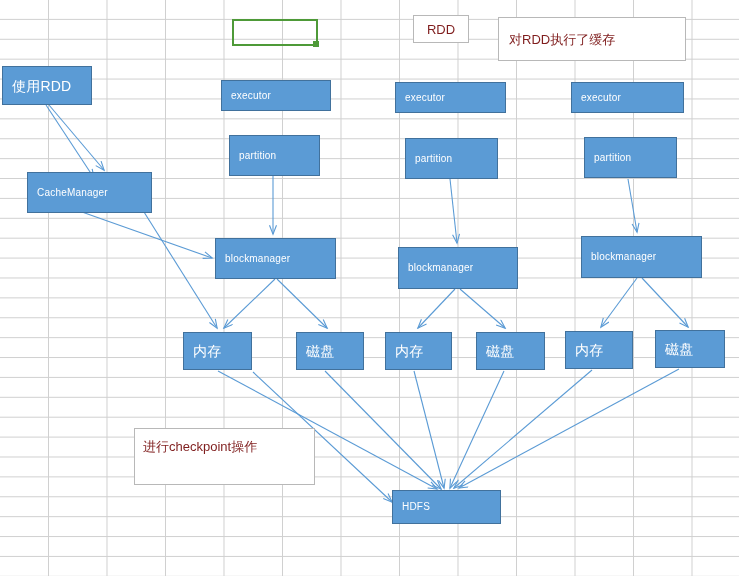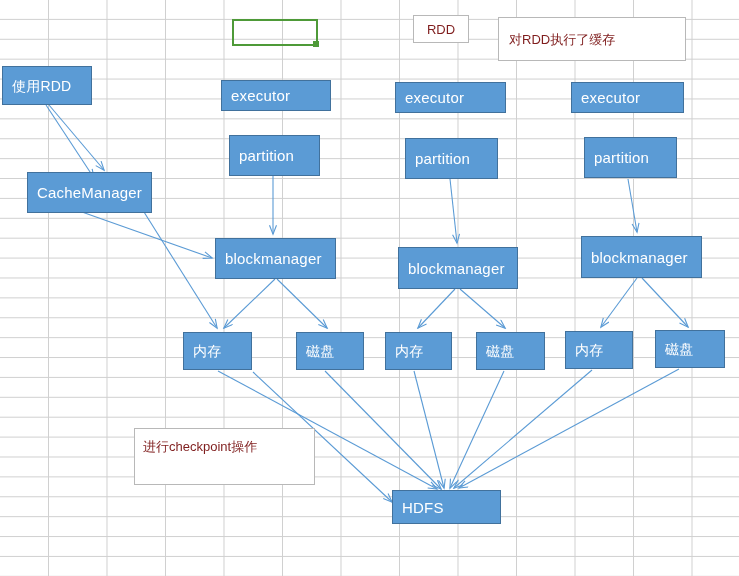--- a/index.html
+++ b/index.html
@@ -16,21 +16,21 @@
     font-family:"Liberation Sans","DejaVu Sans",sans-serif;
   }
   .box{
     position:absolute;
     box-sizing:border-box;
     background:#5B9BD5;
     border:1px solid #41719C;
     color:#ffffff;
     display:flex;
     align-items:center;
-    font-size:15px;
+    font-size:10px;
     line-height:1;
     letter-spacing:.2px;
     padding-left:9px;
     white-space:nowrap;
   }
   .box.cjk{font-size:14px;}
   .note{
     position:absolute;
     box-sizing:border-box;
     background:#ffffff;

